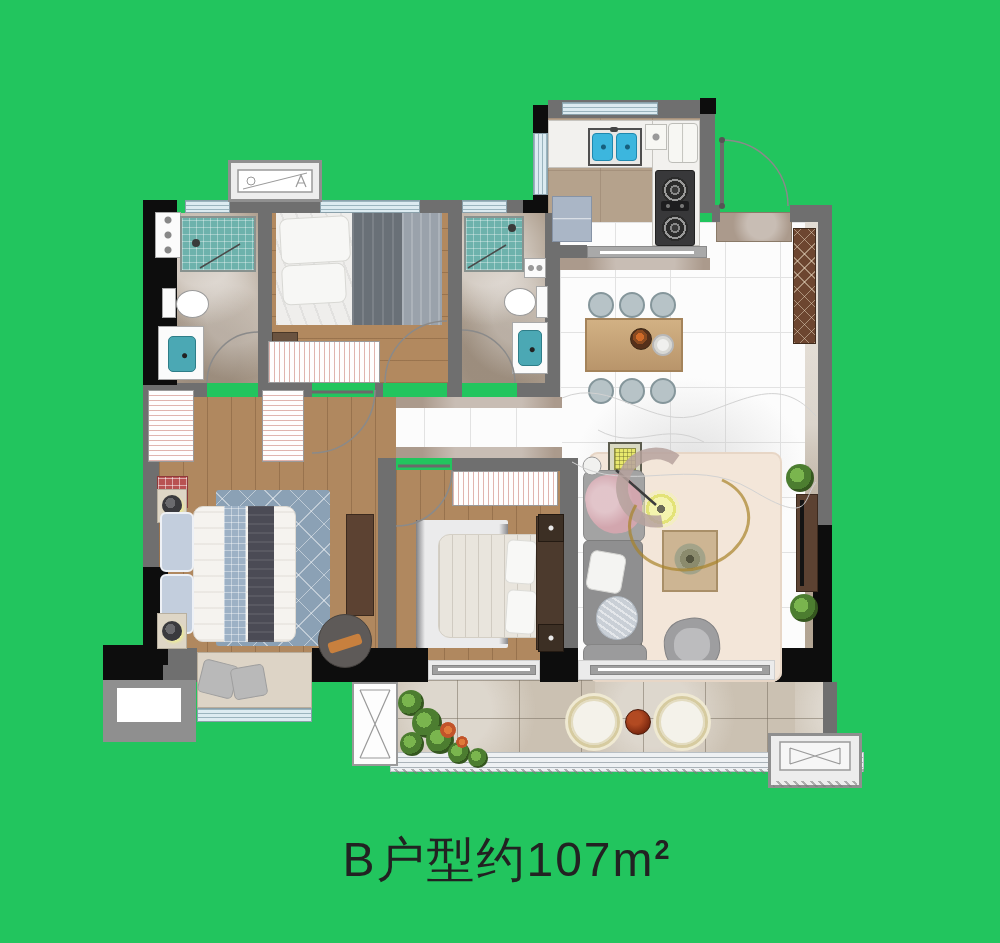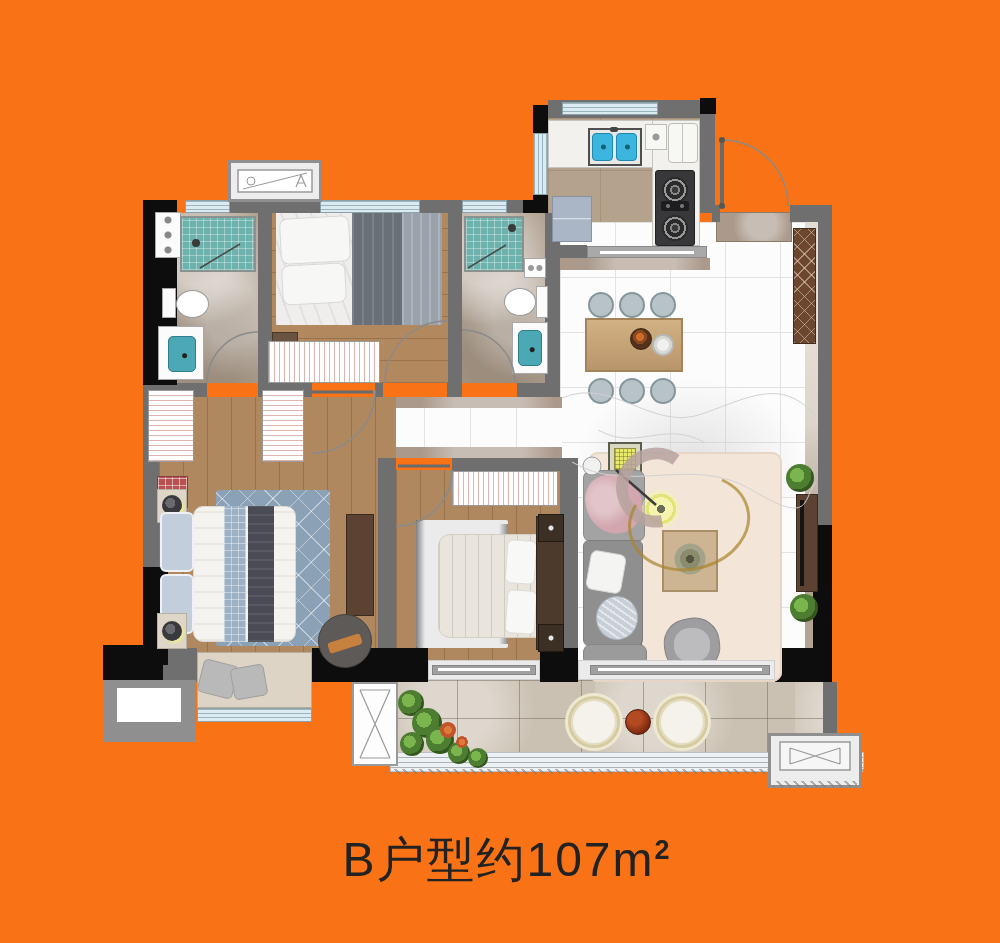--- a/index.html
+++ b/index.html
@@ -1,16 +1,16 @@
 <!DOCTYPE html>
 <html style="--wall_gray: #6f6f6f; --wall_black: #0d0d0d; --window_blue: #dcebf1; --window_line: #9ab4be; --wood_floor: #b0885f; --bath_marble: #b0a191; --white_tile: #fcfcfc; --balcony_tile: #cbc1b2; --shower_teal: #6db2ac; --fixture_teal: #4ba8b4; --kitchen_sink_blue: #3cb6de; --dining_wood: #b9956b; --cabinet_walnut: #6d4630; --sofa_gray: #8f8f90; --living_rug: #f3e6d9; --master_rug: #8ba1b5; --accent_yellow: #e8e86c; --plant_green: #4c7d30; --balcony_table_red: #7e2a10; --title_color: #222222; --watermark_color: #c6c6c6;"><head>
 <meta charset="utf-8">
 <style>
   html,body{margin:0;padding:0;background:#fff;}
-  .page{position:relative;width:1000px;height:943px;background:#f97316;overflow:hidden;
+  .page{position:relative;width:1000px;height:943px;background:#22c55e;overflow:hidden;
         font-family:"Liberation Sans",sans-serif;}
   .abs{position:absolute;box-sizing:border-box;}
   .w{background:var(--wall_gray,#6f6f6f);}
   .b{background:var(--wall_black,#0d0d0d);}
   .winh{background:repeating-linear-gradient(180deg,var(--window_line,#9ab4be) 0 1px,var(--window_blue,#dcebf1) 1px 4px);border:1px solid #8aa0aa;}
   .winv{background:repeating-linear-gradient(90deg,var(--window_line,#9ab4be) 0 1px,var(--window_blue,#dcebf1) 1px 4px);border:1px solid #8aa0aa;}
   .wood{background-color:var(--wood_floor,#b0885f);background-image:repeating-linear-gradient(90deg,rgba(80,50,25,.25) 0 1px,transparent 1px 24px);}
   .wood-h{background-color:#b2895f;background-image:repeating-linear-gradient(0deg,rgba(80,50,25,.25) 0 1px,transparent 1px 22px);}
   .marble{background-color:var(--bath_marble,#b0a191);background-image:radial-gradient(circle at 30% 25%,rgba(255,255,255,.45) 0 22%,transparent 50%),radial-gradient(circle at 72% 60%,rgba(255,255,255,.3) 0 25%,transparent 55%),radial-gradient(circle at 40% 85%,rgba(110,95,80,.3) 0 20%,transparent 50%);}
   .kmarble{background-color:#b5a28c;background-image:linear-gradient(rgba(140,120,100,.4) 1px,transparent 1px),linear-gradient(90deg,rgba(140,120,100,.4) 1px,transparent 1px);background-size:52px 52px;}

